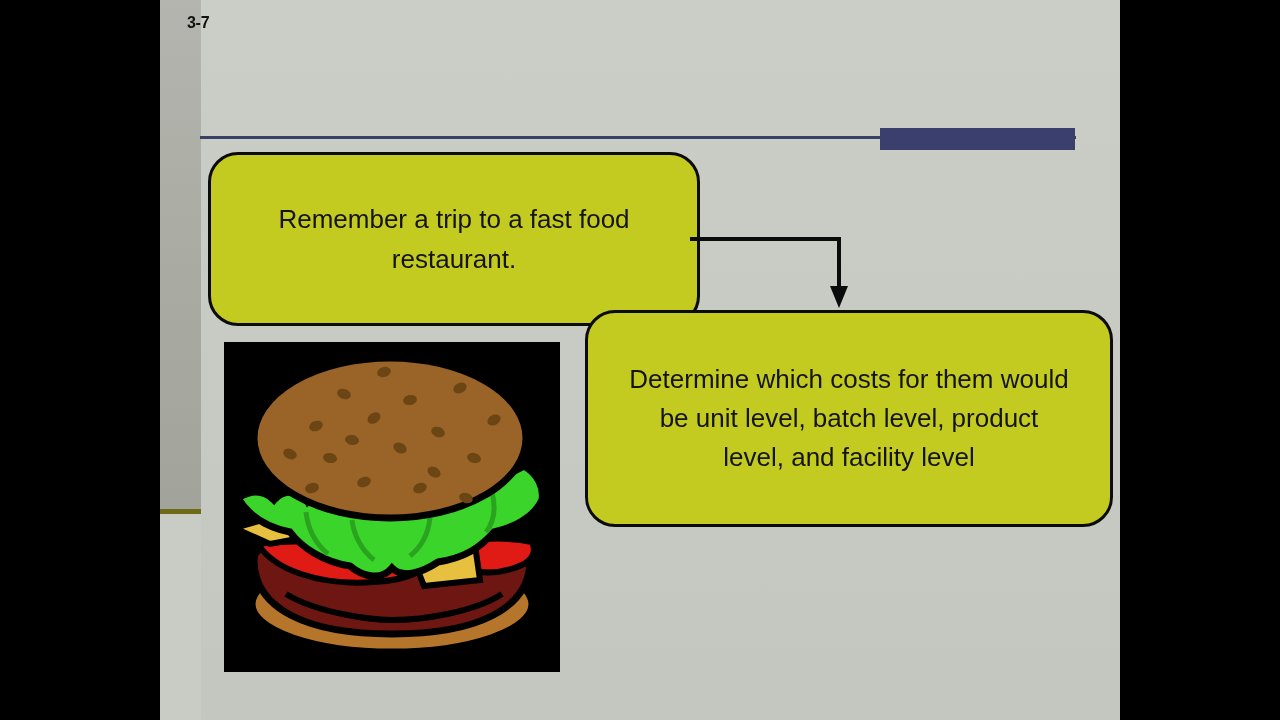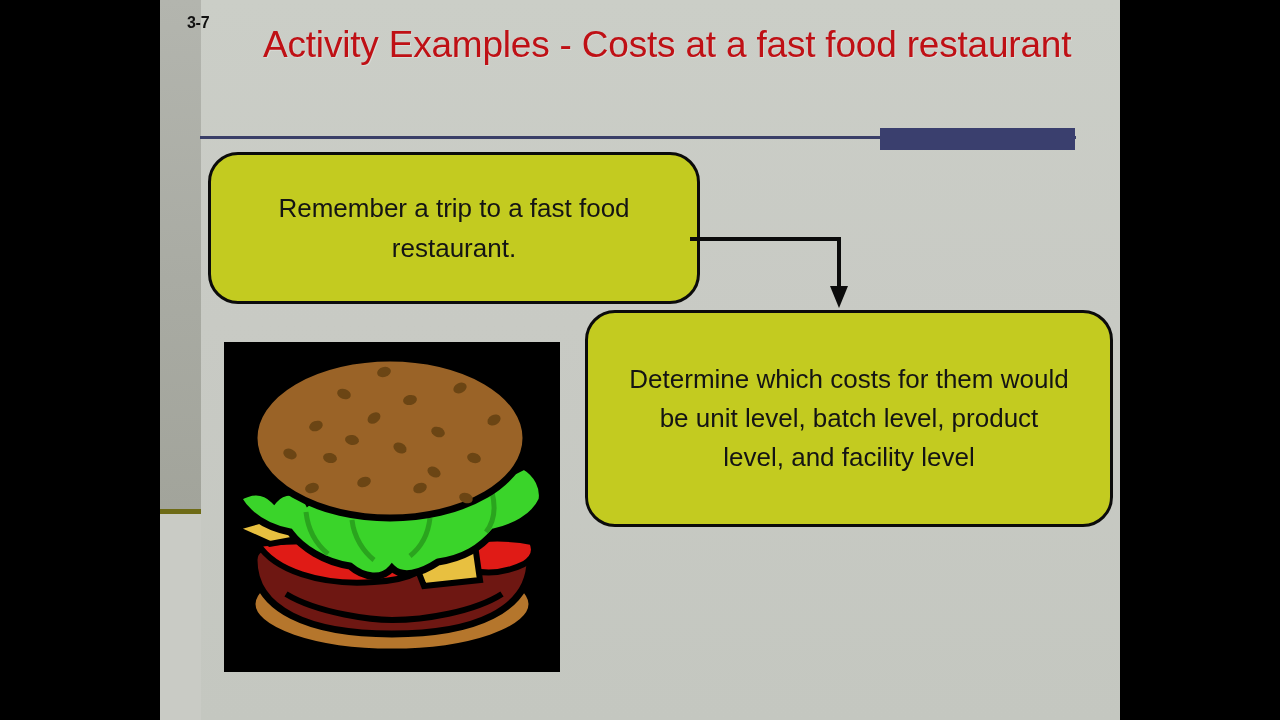--- a/index.html
+++ b/index.html
@@ -115,21 +115,21 @@
     align-items: center;
     justify-content: center;
     text-align: center;
     color: #141414;
     font-family: "Liberation Sans", sans-serif;
   }
   #callout-remember {
     left: 48px;
     top: 152px;
     width: 492px;
-    height: 152px;
+    height: 174px;
     font-size: 26px;
     line-height: 40px;
     padding: 11px 28px;
     z-index: 4;
   }
   #callout-determine {
     left: 425px;
     top: 310px;
     width: 528px;
     height: 217px;
@@ -175,21 +175,20 @@
 <div id="stage">
 
   <div id="slide">
 
     <div class="left-band"></div>
     <div class="left-band-accent"></div>
     <div class="left-band-lower"></div>
 
     <div class="slide-number">3-7</div>
 
-    <div class="slide-title">Activity Examples - Costs at a fast food restaurant</div>
 
     <div class="title-rule"></div>
     <div class="title-block"></div>
 
     <div class="callout" id="callout-remember">
       <span class="callout-text">Remember a trip to a fast food restaurant.</span>
     </div>
 
     <svg class="connector" viewBox="0 0 180 90">
       <path d="M 0 11 L 149 11 L 149 62" fill="none" stroke="#0b0b0b" stroke-width="4"></path>

